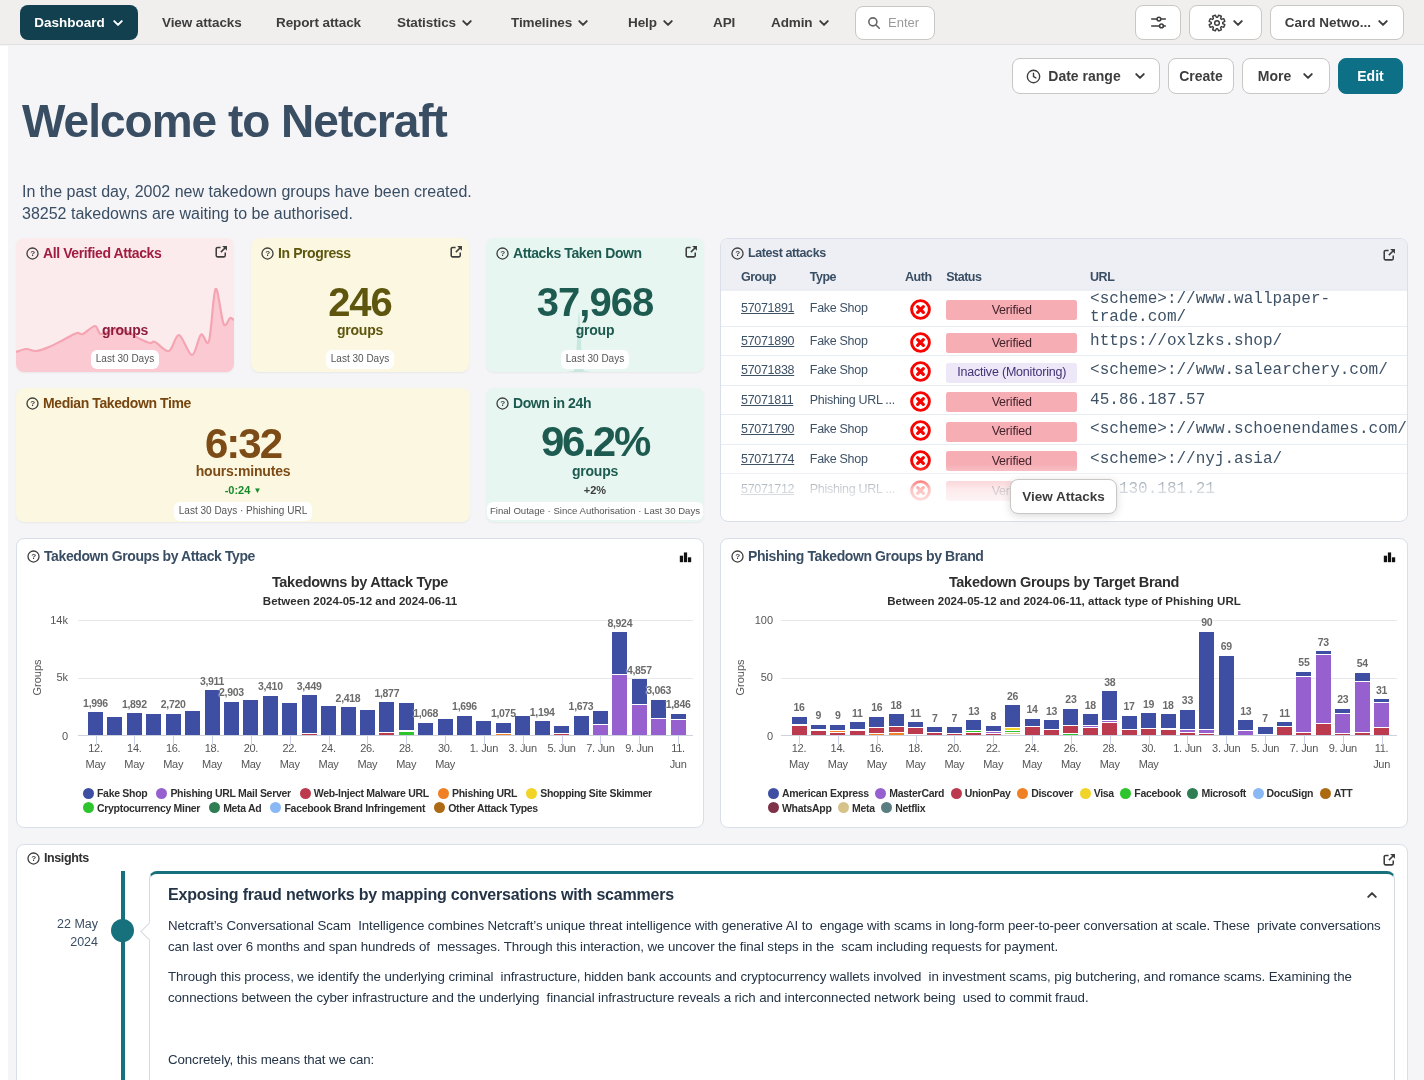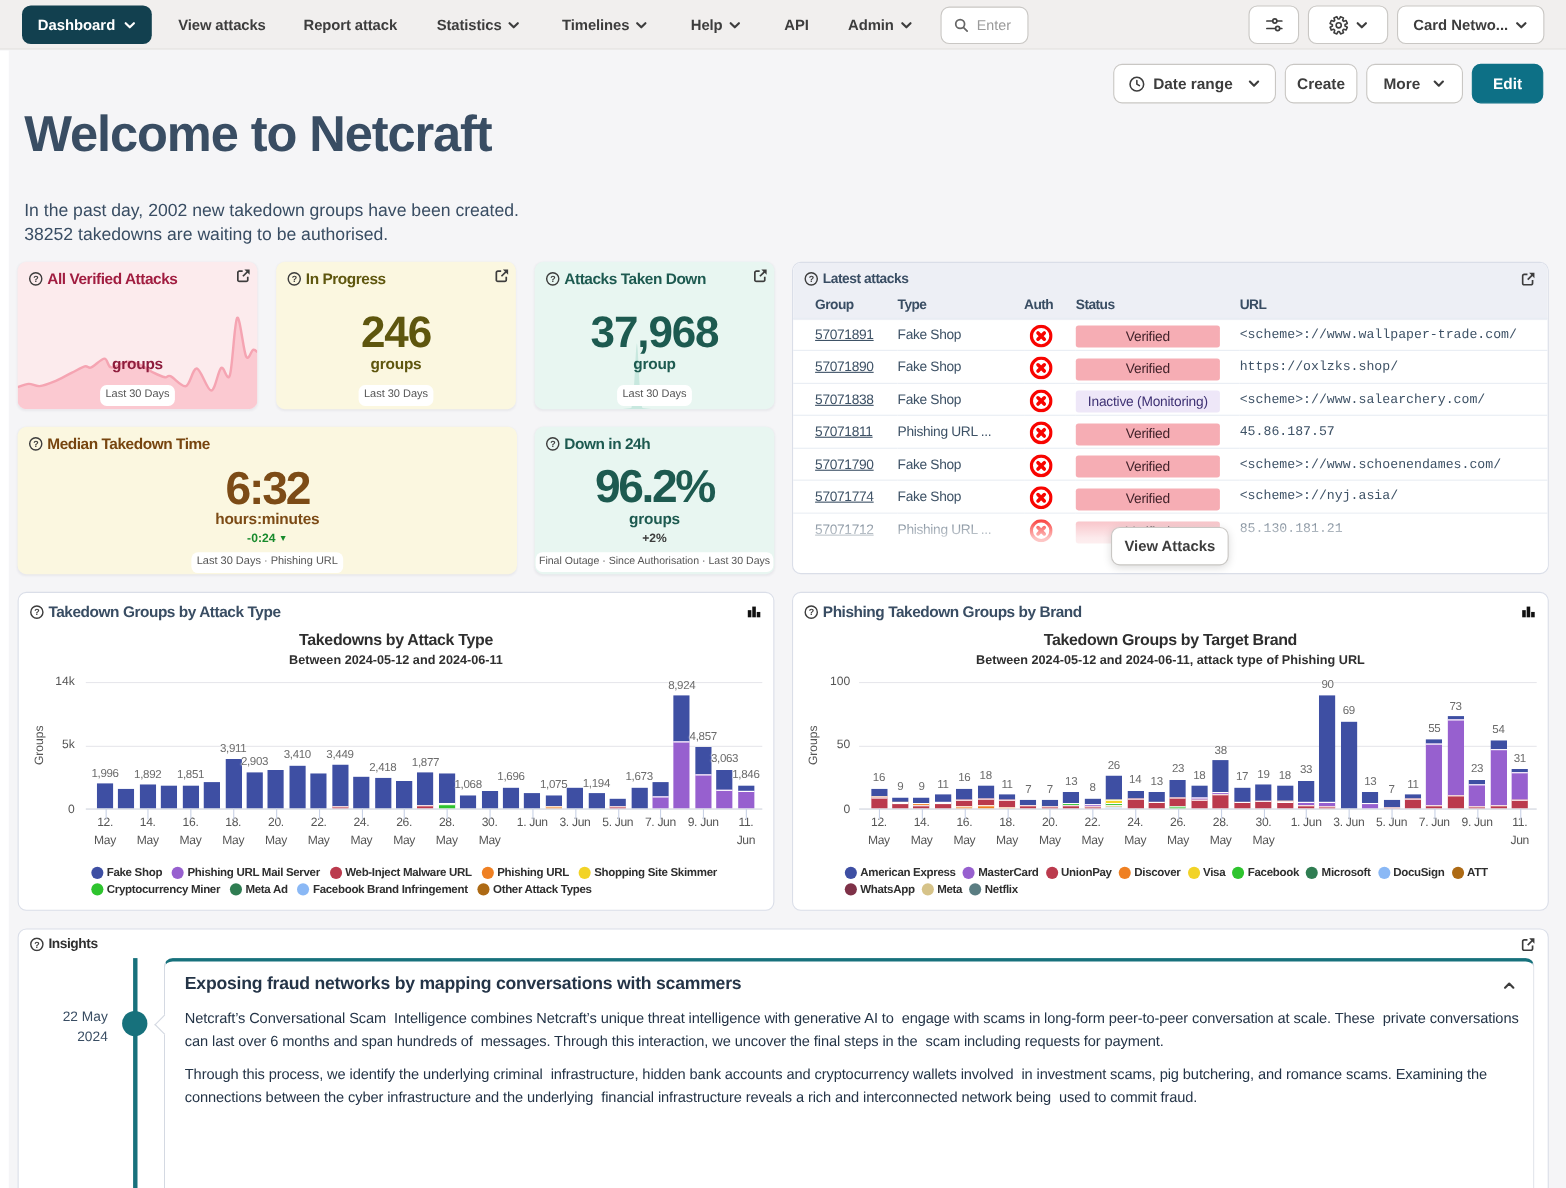--- a/index.html
+++ b/index.html
@@ -28,33 +28,33 @@
 .pill { display:inline-block; background:#fff; border-radius:6px; color:#555; font-size:10px; padding:3.5px 4.5px; white-space:nowrap; line-height:1.2; }
 
 #latest { position:absolute; left:720px; top:238px; width:688px; height:284px; background:#fff; border:1px solid #dadee8; border-radius:8px; overflow:hidden; }
 #latest .top { position:absolute; left:0; top:0; width:100%; height:52px; background:#edeff5; }
 #ltable { position:absolute; left:0; top:262px; width:686px; border-collapse:collapse; }
 #ltable th { text-align:left; font-size:12.5px; letter-spacing:-0.5px; color:#394d63; height:24px; vertical-align:middle; }
 #ltable td { border-top:1px solid #e8edf3; height:29.5px; vertical-align:middle; font-size:12.5px; color:#3e5266; letter-spacing:-0.3px; }
 #ltable .cg { padding-left:20px; }
 #ltable .cg a { color:#3e5266; text-decoration:underline; }
 #ltable .ca svg { position:relative; top:1.5px; left:5px; }
-#ltable .cu { font-family:"Liberation Mono", monospace; font-size:12px; letter-spacing:0; color:#3e5266; }
+#ltable .cu { font-family:"Liberation Mono", monospace; font-size:16px; letter-spacing:0; color:#3e5266; }
 .badge { display:inline-block; width:131px; text-align:center; font-size:12.5px; letter-spacing:-0.2px; padding:2.5px 0 3.5px 0; border-radius:2.5px; position:relative; top:2.5px; }
 .bver { background:#f6adb4; color:#43232b; }
 .binact { background:#eee7f8; color:#3f3274; }
 #fade { position:absolute; left:1px; bottom:1px; width:686px; height:56px; background:linear-gradient(to bottom, rgba(255,255,255,0) 0%, rgba(255,255,255,.75) 45%, #fff 90%); border-radius:0 0 8px 8px; }
 #viewatt { position:absolute; left:1010px; top:479px; width:107px; height:35px; background:#fff; border:1px solid #c9c7c4; border-radius:8px; box-shadow:0 2px 8px rgba(0,0,0,.15); display:flex; align-items:center; justify-content:center; font-weight:bold; font-size:13.5px; color:#3d3d3d; z-index:3; }
 
 .chartcard { position:absolute; top:538px; width:688px; height:290px; background:#fff; border:1px solid #dadee8; border-radius:8px; }
 .ctitle { position:absolute; text-align:center; font-weight:bold; color:#2f2f2f; line-height:1.2; }
 .gridline { position:absolute; height:1px; background:#e7e7ec; }
 .ylab { position:absolute; font-size:11px; color:#555; text-align:right; width:30px; line-height:1; }
 .yaxis-title { position:absolute; font-size:11px; color:#555; transform:rotate(-90deg); transform-origin:center; width:44px; text-align:center; line-height:1; }
-.dlab { position:absolute; width:60px; text-align:center; font-size:10.5px; font-weight:normal; color:#6b6b6b; letter-spacing:-0.3px; text-shadow:0 0 2px #fff,0 0 2px #fff,0 0 1px #fff; line-height:1.1; }
+.dlab { position:absolute; width:60px; text-align:center; font-size:10.5px; font-weight:bold; color:#6b6b6b; letter-spacing:-0.3px; text-shadow:0 0 2px #fff,0 0 2px #fff,0 0 1px #fff; line-height:1.1; }
 .xtick { position:absolute; top:741px; width:70px; text-align:center; font-size:11px; color:#555; line-height:15.5px; letter-spacing:-0.3px; }
 .vtick { position:absolute; top:735px; width:1px; height:10px; background:#c9d2e6; }
 .lrow { line-height:14px; white-space:nowrap; }
 .litem { display:inline-flex; align-items:center; gap:3px; margin-right:9px; font-size:10.5px; font-weight:bold; color:#2f2f2f; letter-spacing:-0.3px; }
 .lR .litem { margin-right:6.5px; }
 .ldot { display:inline-block; width:11px; height:11px; border-radius:50%; flex:none; }
 
 #insights { position:absolute; left:16px; top:844px; width:1392px; height:300px; background:#fff; border:1px solid #dadee8; border-radius:8px; }
 #icard { position:absolute; left:132px; top:25.5px; width:1246px; height:305px; background:#fff; border:1px solid #d4d9e2; border-top:3.5px solid #17717c; border-radius:8px; }
 #icard::before { content:""; position:absolute; left:-7px; top:51px; width:12px; height:12px; background:#fff; border-left:1px solid #d4d9e2; border-bottom:1px solid #d4d9e2; transform:rotate(45deg); }
@@ -356,21 +356,21 @@
 <div style="position:absolute;left:126.8px;top:713.2px;width:15px;height:21.8px;display:flex;flex-direction:column-reverse;overflow:hidden">
     <div style="height:21.8px;background:#3e4fa3;"></div>
   </div>
 <div class="dlab" style="left:104.3px;top:698.7px">1,892</div>
 <div style="position:absolute;left:146.3px;top:714.3px;width:15px;height:20.7px;display:flex;flex-direction:column-reverse;overflow:hidden">
     <div style="height:20.7px;background:#3e4fa3;"></div>
   </div>
 <div style="position:absolute;left:165.7px;top:713.7px;width:15px;height:21.3px;display:flex;flex-direction:column-reverse;overflow:hidden">
     <div style="height:21.3px;background:#3e4fa3;"></div>
   </div>
-<div class="dlab" style="left:143.2px;top:699.2px">1,851</div>
+<div class="dlab" style="left:143.2px;top:699.2px">2,720</div>
 <div style="position:absolute;left:185.1px;top:711.4px;width:15px;height:23.6px;display:flex;flex-direction:column-reverse;overflow:hidden">
     <div style="height:23.6px;background:#3e4fa3;"></div>
   </div>
 <div style="position:absolute;left:204.5px;top:690.0px;width:15px;height:45.0px;display:flex;flex-direction:column-reverse;overflow:hidden">
     <div style="height:45.0px;background:#3e4fa3;"></div>
   </div>
 <div class="dlab" style="left:182.0px;top:675.5px">3,911</div>
 <div style="position:absolute;left:223.9px;top:701.6px;width:15px;height:33.4px;display:flex;flex-direction:column-reverse;overflow:hidden">
     <div style="height:33.4px;background:#3e4fa3;"></div>
   </div>
@@ -752,14 +752,15 @@
   <div id="tline"></div>
   <div id="tdot"></div>
   <div id="tdate">22 May<br>2024</div>
   <div id="icard">
     <h3>Exposing fraud networks by mapping conversations with scammers</h3>
     <div class="abs" style="right:16px; top:11.5px; transform:rotate(180deg)"><svg width="12" height="12" viewBox="0 0 16 16" fill="none" stroke="#3d3d3d" stroke-width="2.6" stroke-linecap="round" stroke-linejoin="round">
           <path d="M3 5.5 L8 10.5 L13 5.5"></path>
         </svg></div>
     <p style="top:41px">Netcraft’s Conversational Scam&nbsp; Intelligence combines Netcraft’s unique threat intelligence with generative AI to&nbsp; engage with scams in long-form peer-to-peer conversation at scale. These&nbsp; private conversations can last over 6 months and span hundreds of&nbsp; messages. Through this interaction, we uncover the final steps in the&nbsp; scam including requests for payment.</p>
     <p style="top:92px">Through this process, we identify the underlying criminal&nbsp; infrastructure, hidden bank accounts and cryptocurrency wallets involved&nbsp; in investment scams, pig butchering, and romance scams. Examining the connections between the cyber infrastructure and the underlying&nbsp; financial infrastructure reveals a rich and interconnected network being&nbsp; used to commit fraud.</p>
+    <p style="top:175px">Concretely, this means that we can:</p>
   </div>
 </div>
 
 </body></html>

